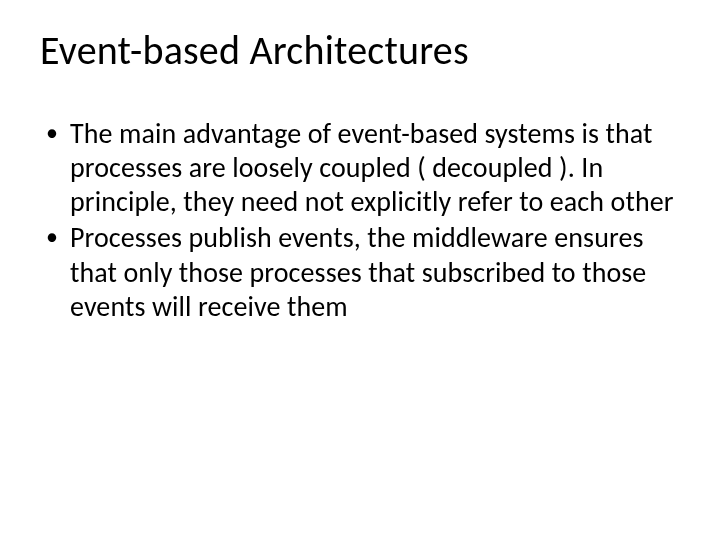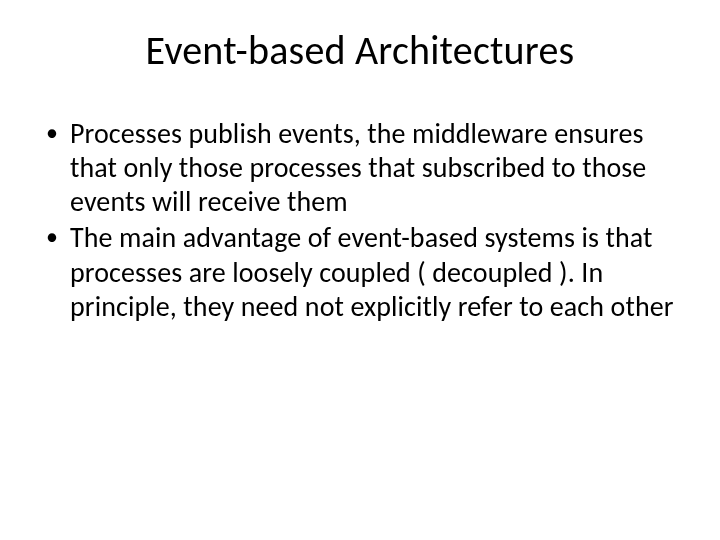--- a/index.html
+++ b/index.html
@@ -4,21 +4,20 @@
 <style>
   * { margin: 0; padding: 0; box-sizing: border-box; }
   html, body { width: 720px; height: 540px; }
   body {
     background: #ffffff;
     font-family: Calibri, "Segoe UI", Arial, sans-serif;
     color: #000;
     padding: 20px 40px 40px 40px;
   }
   .title {
-    text-align: center;
     font-size: 40px;
     font-weight: 400;
     margin-top: 6px;
     margin-bottom: 42px;
     letter-spacing: 0.2px;
   }
   .bullets {
     list-style: none;
     padding-left: 0;
   }
@@ -38,15 +37,15 @@
     font-size: 24px;
     line-height: 1.3;
   }
 </style>
 </head>
 <body>
 
 <h1 class="title">Event-based Architectures</h1>
 
 <ul class="bullets">
+  <li>The main advantage of event-based systems is that processes are loosely coupled ( decoupled ). In principle, they need not explicitly refer to each other</li>
   <li>Processes publish events, the middleware ensures that only those processes that subscribed to those events will receive them</li>
-  <li>The main advantage of event-based systems is that processes are loosely coupled ( decoupled ). In principle, they need not explicitly refer to each other</li>
 </ul>
 
 </body></html>

